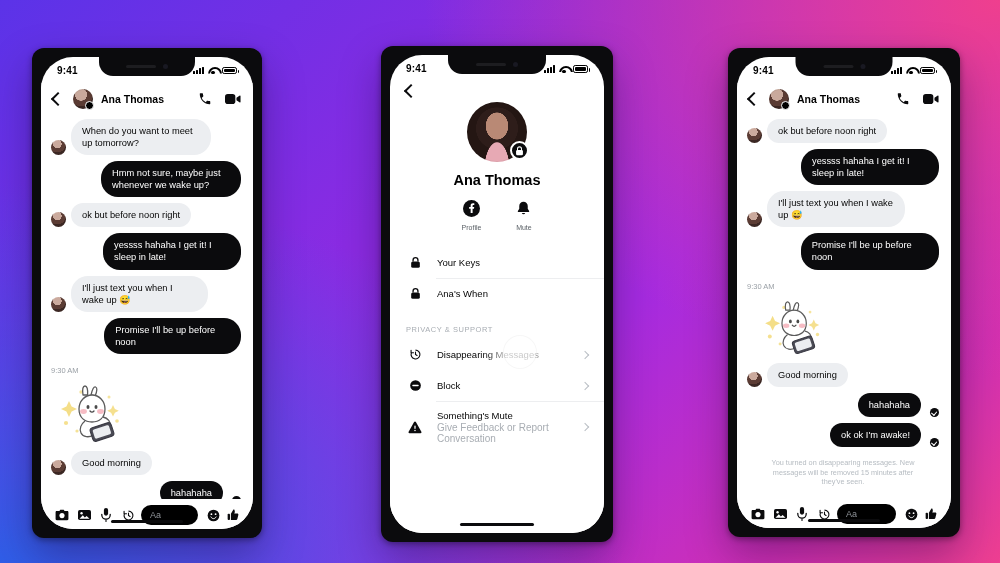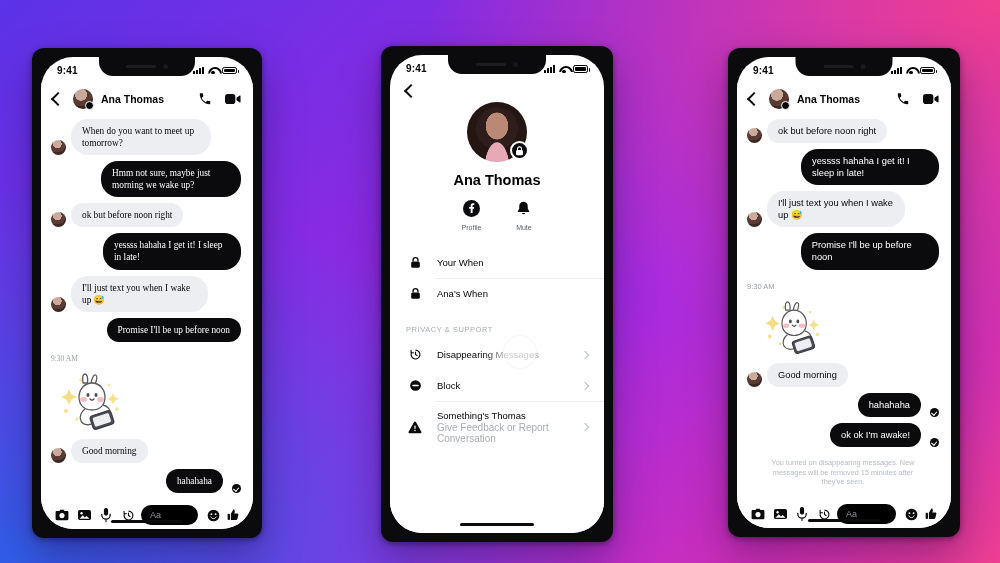--- a/index.html
+++ b/index.html
@@ -228,27 +228,27 @@
           </span>
           <span class="ico-video">
             <svg width="16" height="14" viewBox="0 0 24 18" fill="#0b0b0d">
                 <rect x="0" y="1.5" width="15.5" height="15" rx="4.2"></rect>
                 <path d="M17.2 7.2l5-3.4c.5-.35 1.1 0 1.1.6v9.2c0 .6-.6.95-1.1.6l-5-3.4z"></path>
               </svg>
           </span>
         </div>
       </div>
 
-      <div class="thread" style="font-size:9.3px;font-family:Liberation Serif, serif;">
+      <div class="thread" style="font-size:9.3px;">
         <div class="row">
           <span class="sm-avatar" style="width:15px;height:15px;"></span>
           <div class="bubble in" style="max-width:140px;">When do you want to meet up tomorrow?</div>
         </div>
         <div class="row out">
-          <div class="bubble out" style="max-width:140px;">Hmm not sure, maybe just morning we wake up?</div>
+          <div class="bubble out" style="max-width:140px;">Hmm not sure, maybe just whenever we wake up?</div>
         </div>
         <div class="row">
           <span class="sm-avatar" style="width:15px;height:15px;"></span>
           <div class="bubble in">ok but before noon right</div>
         </div>
         <div class="row out">
           <div class="bubble out" style="max-width:138px;">yessss hahaha I get it! I sleep in late!</div>
         </div>
         <div class="row">
           <span class="sm-avatar" style="width:15px;height:15px;"></span>
@@ -413,21 +413,21 @@
         </div>
 
         <div class="prof-list">
           <div class="prof-row">
             <span class="ricon">
               <svg width="11" height="13" viewBox="0 0 14 16" fill="#0b0b0d">
                   <rect x="1.5" y="6.6" width="11" height="8.2" rx="2.1"></rect>
                   <path d="M3.9 6.6V4.8a3.1 3.1 0 016.2 0v1.8" stroke="#0b0b0d" stroke-width="1.7" fill="none"></path>
                 </svg>
             </span>
-            <span class="rtext rtitle">Your When</span>
+            <span class="rtext rtitle">Your Keys</span>
           </div>
           <div class="prof-row">
             <span class="ricon">
               <svg width="11" height="13" viewBox="0 0 14 16" fill="#0b0b0d">
                   <rect x="1.5" y="6.6" width="11" height="8.2" rx="2.1"></rect>
                   <path d="M3.9 6.6V4.8a3.1 3.1 0 016.2 0v1.8" stroke="#0b0b0d" stroke-width="1.7" fill="none"></path>
                 </svg>
             </span>
             <span class="rtext rtitle">Ana's When</span>
           </div>
@@ -462,21 +462,21 @@
 
           <div class="prof-row">
             <span class="ricon">
               <svg width="14" height="13" viewBox="0 0 20 18" fill="#0b0b0d">
                   <path d="M8.7 1.3 L.9 15.1c-.5.9.1 2 1.2 2h15.8c1.1 0 1.7-1.1 1.2-2L11.3 1.3c-.6-1-2-1-2.6 0z"></path>
                   <rect x="9.1" y="6" width="1.8" height="5" rx=".9" fill="#fff"></rect>
                   <circle cx="10" cy="13.4" r="1.1" fill="#fff"></circle>
                 </svg>
             </span>
             <span class="rtext">
-              <span class="rtitle" style="display:block;">Something's Thomas</span>
+              <span class="rtitle" style="display:block;">Something's Mute</span>
               <span class="rsub" style="display:block;font-size:10px;">Give Feedback or Report Conversation</span>
             </span>
             <span class="chev-right"></span>
           </div>
 
         </div>
       </div>
 
       <div class="home-indicator" style="bottom:7px;width:74px;height:3.4px;"></div>
     </div>

